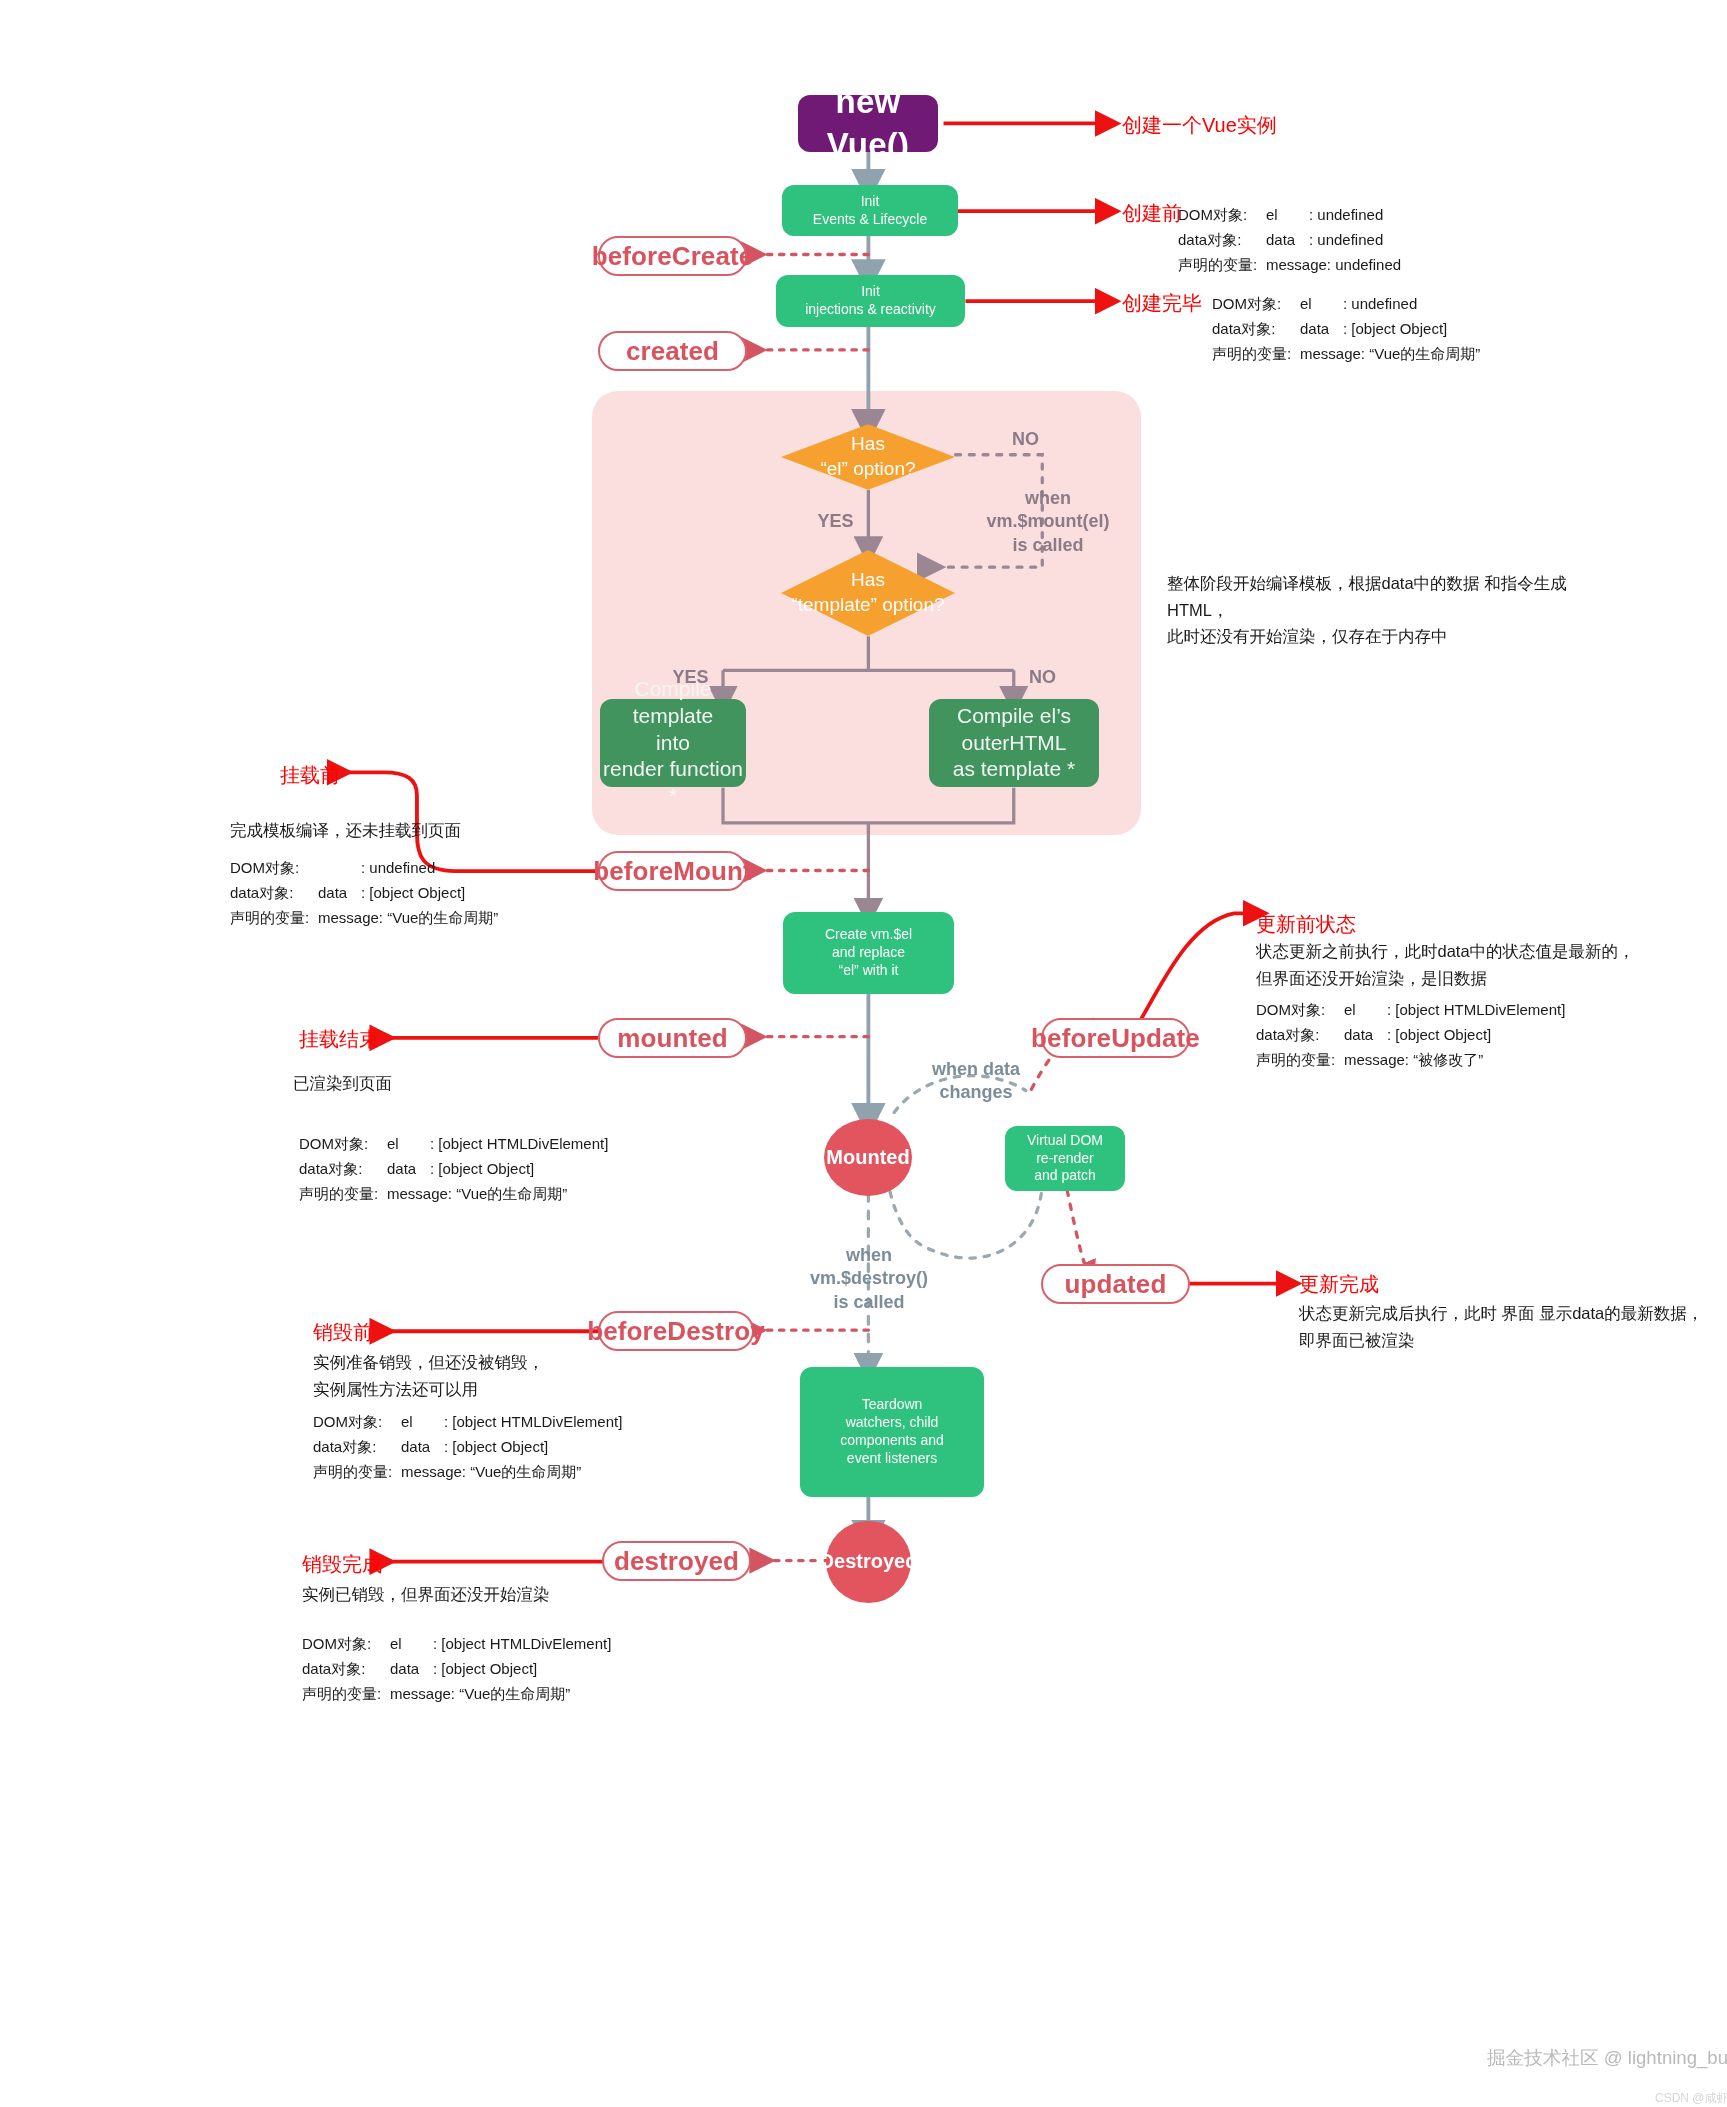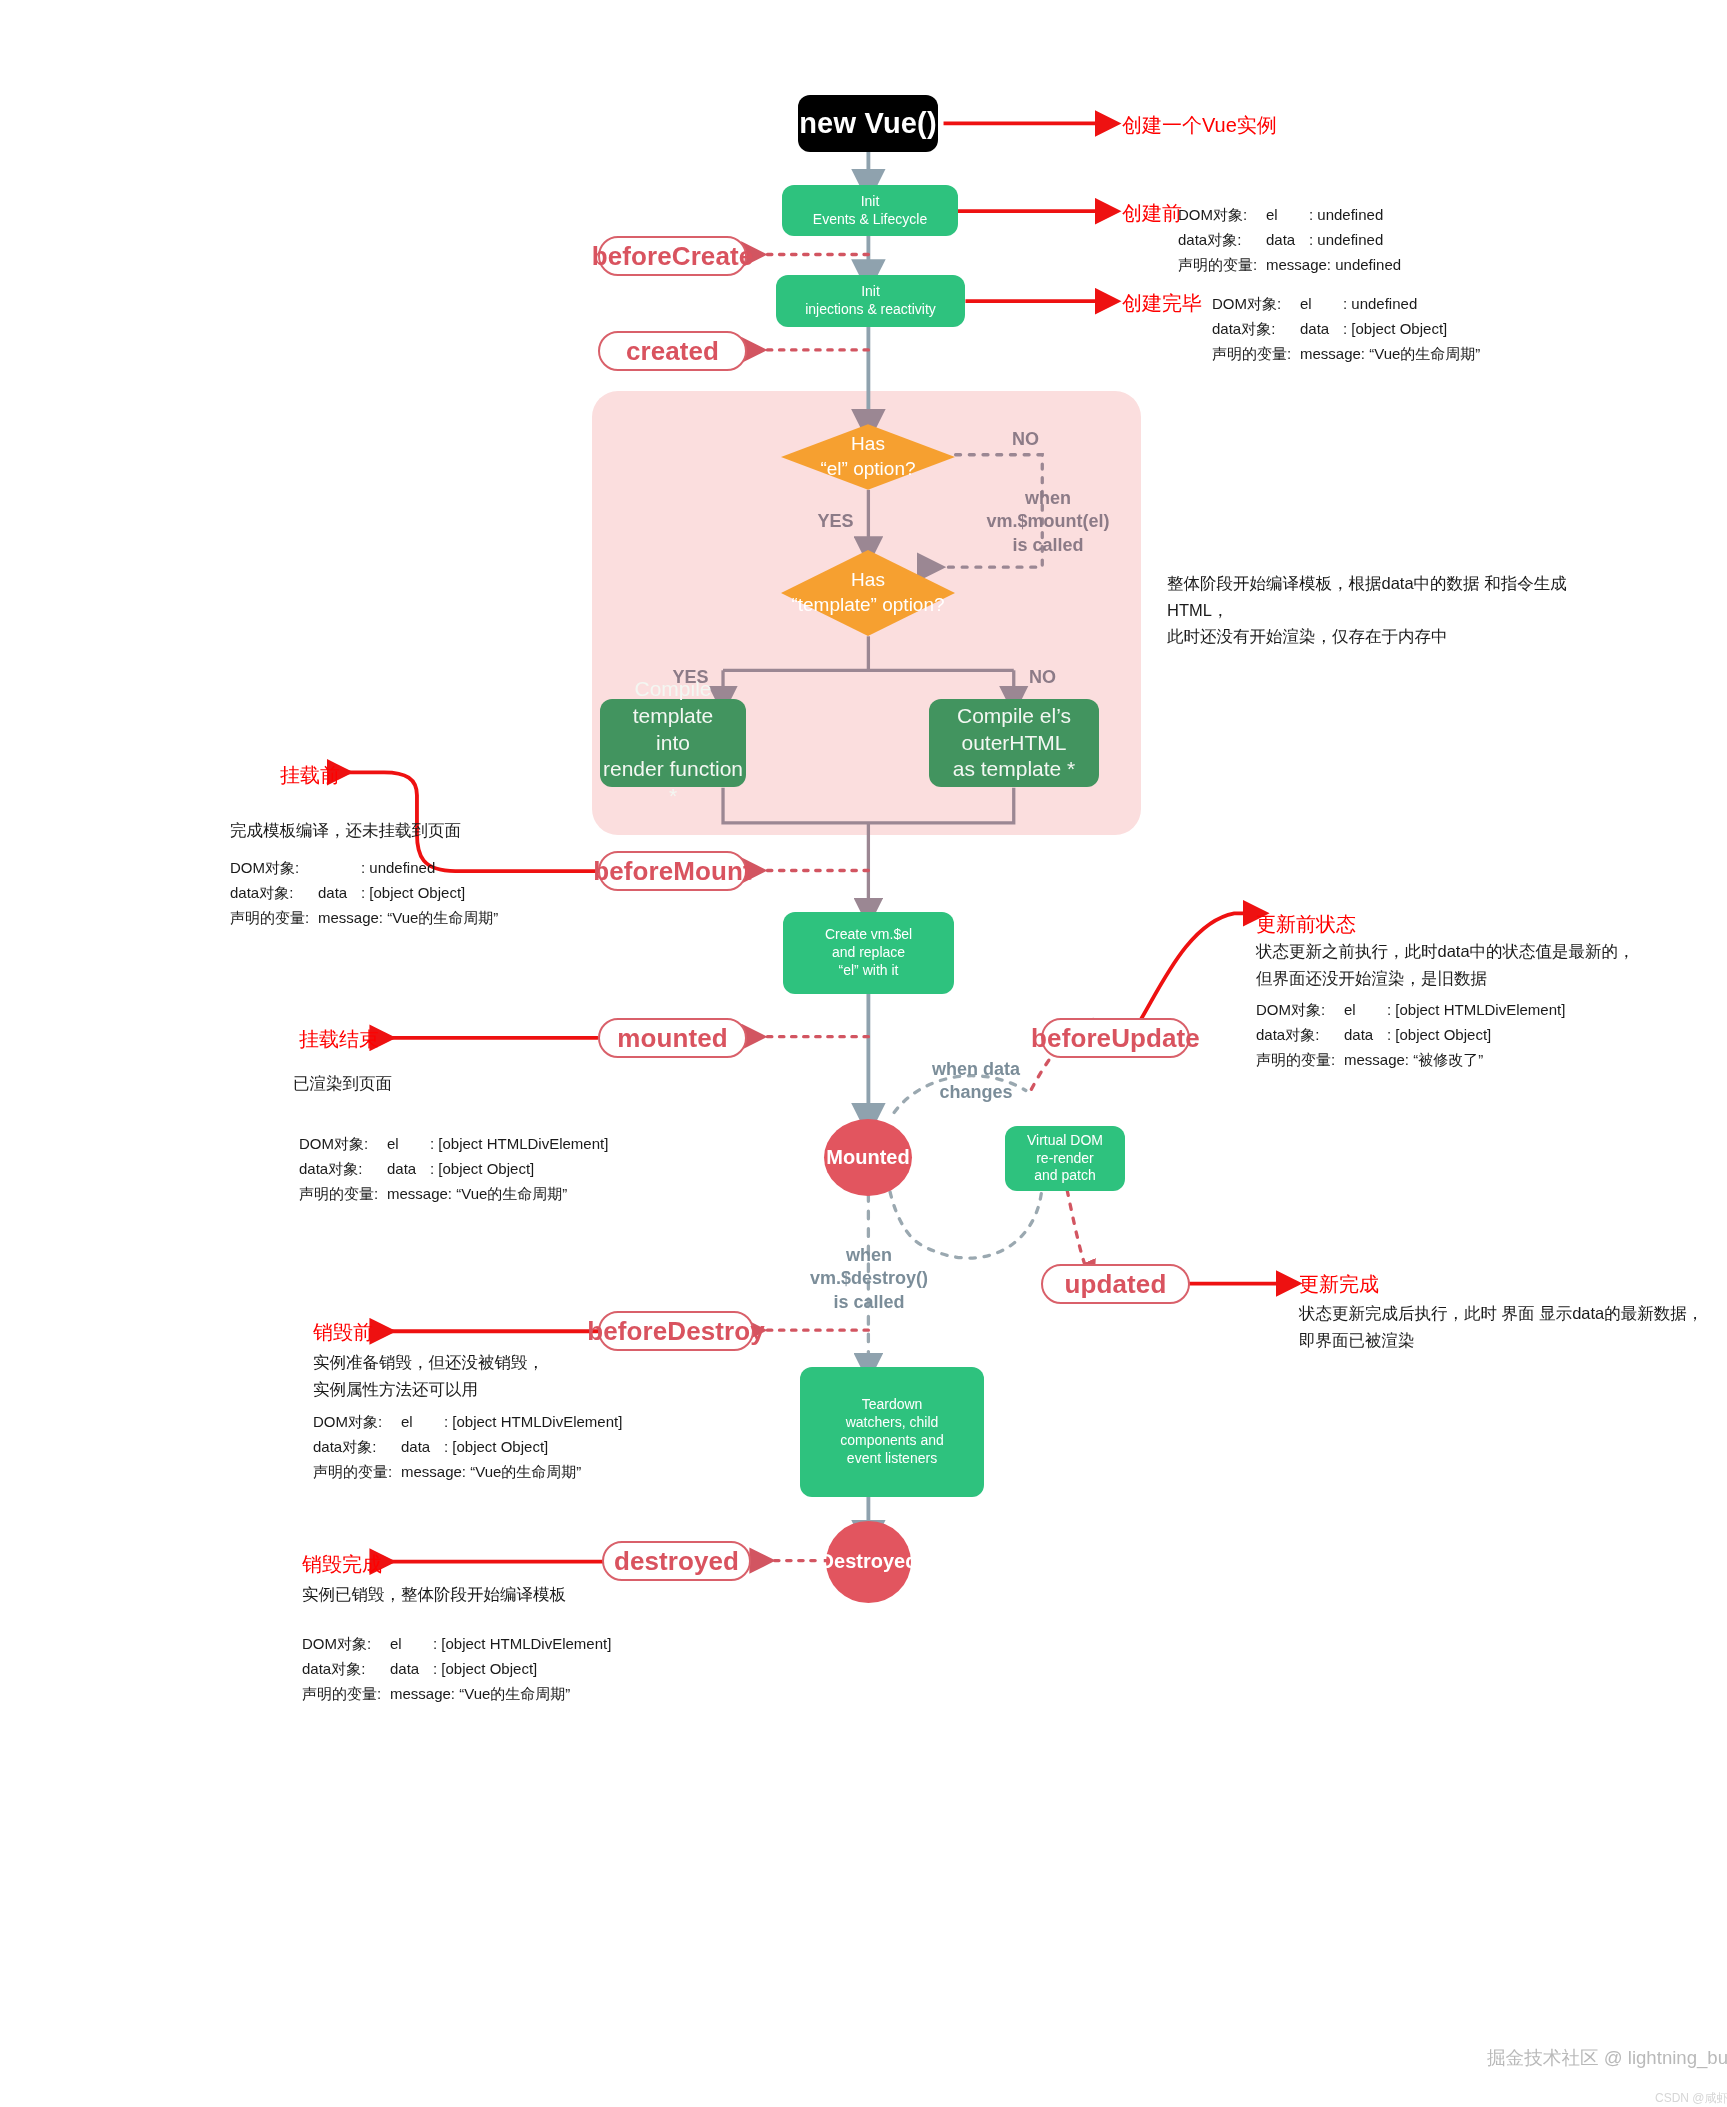--- a/index.html
+++ b/index.html
@@ -18,24 +18,24 @@
   .node {
     position: absolute;
     display: flex;
     align-items: center;
     justify-content: center;
     text-align: center;
     line-height: 1.28;
     white-space: pre-line;
   }
   .node-dark {
-    background: #000000;
+    background: #701a75;
     color: #ffffff;
     border-radius: 12px;
-    font-size: 29px;
+    font-size: 33px;
     font-weight: 700;
     letter-spacing: 0.2px;
   }
   .node-green {
     background: #2ec27e;
     color: #ffffff;
     border-radius: 12px;
     font-size: 14px;
     font-weight: 400;
   }
@@ -424,21 +424,21 @@
         <span class="v" style="width:43px;">data</span>
         <span class="v">: [object Object]</span>
       </div>
     <div class="row">
         <span class="k" style="width:88px;">声明的变量:</span>
         <span class="v">message: “Vue的生命周期”</span>
       </div>
   </div>
 
   <div class="ann-title" style="left:302px; top:1551px;">销毁完成</div>
-  <div class="note-text" style="left:302px; top:1581px; width:417px;">实例已销毁，整体阶段开始编译模板</div>
+  <div class="note-text" style="left:302px; top:1581px; width:417px;">实例已销毁，但界面还没开始渲染</div>
   <div class="ann-kv" style="left:302px; top:1632px; width:395px;">
     <div class="row">
         <span class="k" style="width:88px;">DOM对象:</span>
         <span class="v" style="width:43px;">el</span>
         <span class="v">: [object HTMLDivElement]</span>
       </div>
     <div class="row">
         <span class="k" style="width:88px;">data对象:</span>
         <span class="v" style="width:43px;">data</span>
         <span class="v">: [object Object]</span>

